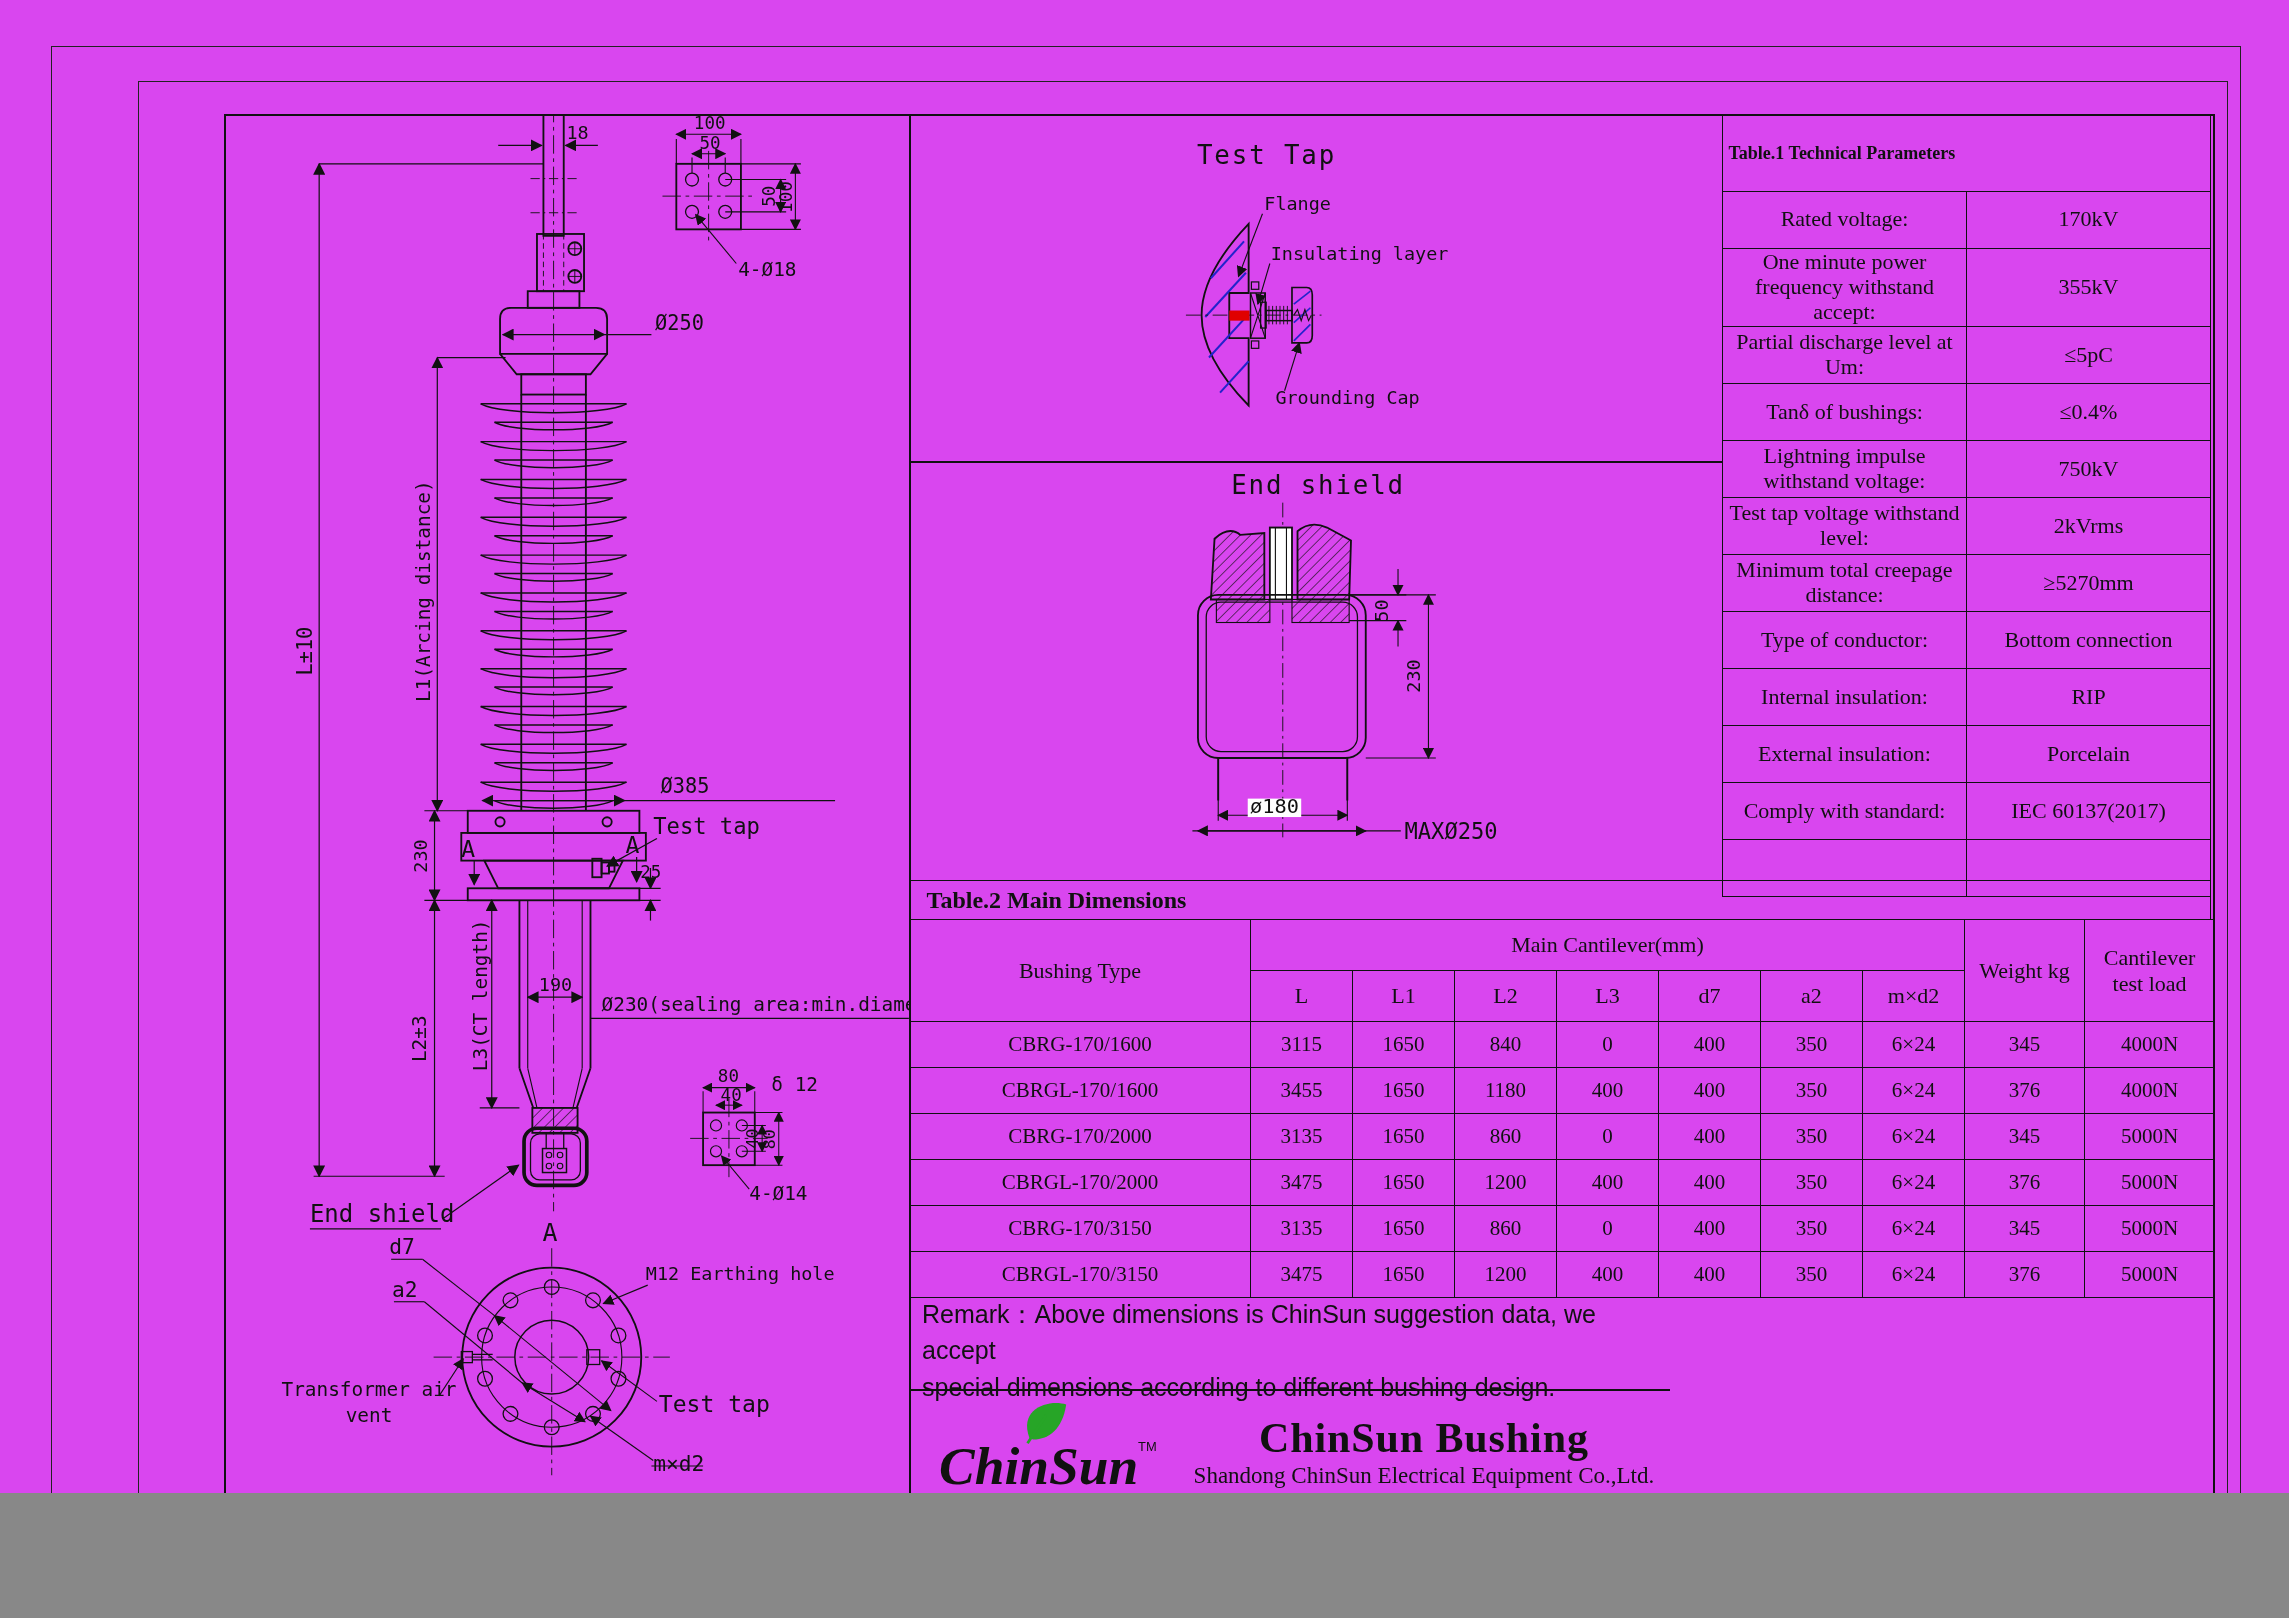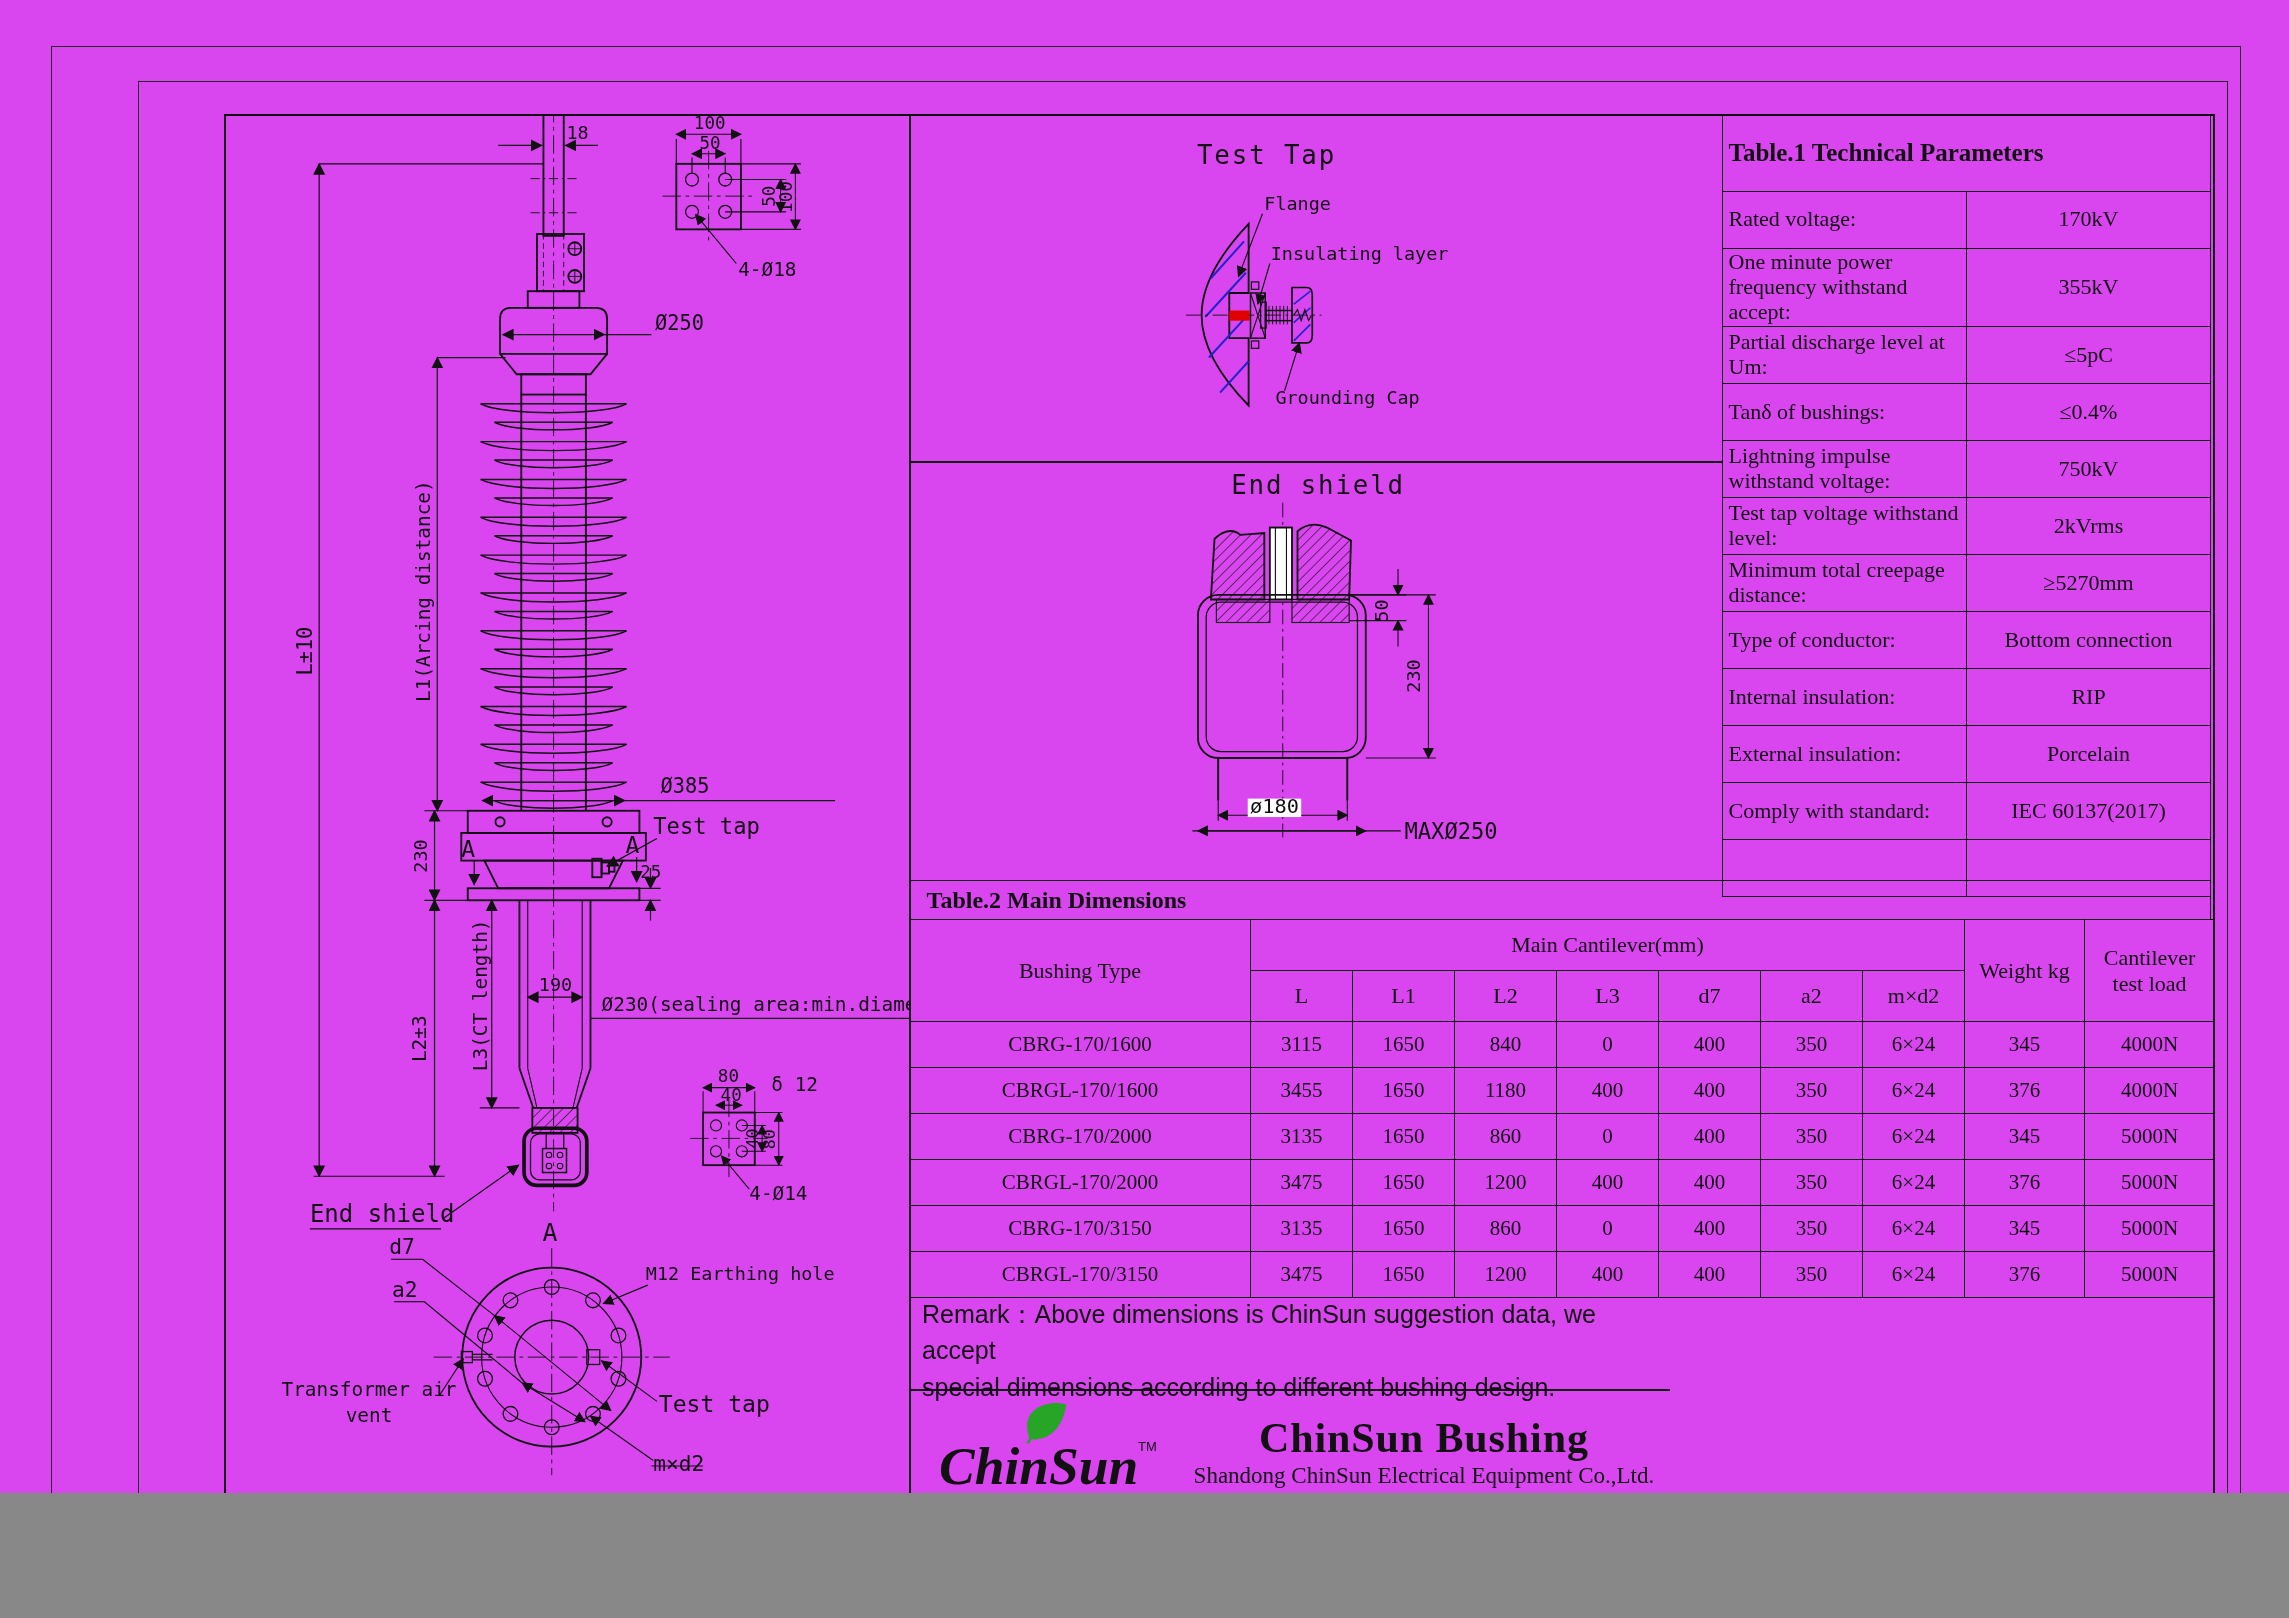--- a/index.html
+++ b/index.html
@@ -4,23 +4,23 @@
 <style>
   html,body{margin:0;padding:0;background:#888;}
   .sheet{position:relative;width:2290px;height:1493px;background:#d946ef;font-family:"Liberation Serif",serif;color:#111;overflow:hidden;text-decoration:underline;}
   .b-outer{position:absolute;left:51px;top:46px;width:2188px;height:1527px;border:1.8px solid #222;}
   .b-mid{position:absolute;left:138px;top:81px;width:2088px;height:1443px;border:1.8px solid #222;}
   .frame{position:absolute;left:224px;top:114px;width:1987px;height:1400px;border:2.8px solid #111;}
   .ln{position:absolute;background:#111;}
   svg text{font-family:"DejaVu Sans Mono",monospace;fill:#111;}
   .t1{position:absolute;left:1722px;top:114px;width:489px;height:754px;border-collapse:collapse;table-layout:fixed;}
   .t1 td{border:1.8px solid #111;font-size:22px;line-height:1.12;padding:1.8px 5.5px;}
-  .t1 td.lab{width:333px;text-align:left;}
+  .t1 td.lab{width:333px;text-align:center;}
   .t1 td.val{text-align:center;}
-  .t1 .title td{font-weight:bold;font-size:25px;height:72px;vertical-align:middle;}
+  .t1 .title td{font-weight:bold;font-size:18px;height:72px;vertical-align:middle;}
   .t1 tr{height:57px;}
   .t2wrap{position:absolute;left:909px;top:868px;width:1302px;}
   .t2title{height:39px;border:1.8px solid #111;border-bottom:none;font-weight:bold;font-size:24px;display:flex;align-items:center;padding-left:16.6px;box-sizing:border-box;margin-top:12px;}
   .t2{border-collapse:collapse;table-layout:fixed;width:1302px;}
   .t2 td,.t2 th{border:1.8px solid #111;font-size:21px;font-weight:normal;text-align:center;padding:0 1.8px;}
   .t2 th{font-size:22px;}
   .t2 .hr{height:51px;}
   .t2 tr{height:46px;}
   .remark{position:absolute;left:909px;top:1287px;width:761px;height:102px;font-family:"Liberation Sans",sans-serif;font-size:25px;line-height:1.45;padding:9.2px 0 0 13px;box-sizing:border-box;}
   .logo-band{position:absolute;left:909px;top:1389px;width:761px;height:125px;display:flex;align-items:center;}

